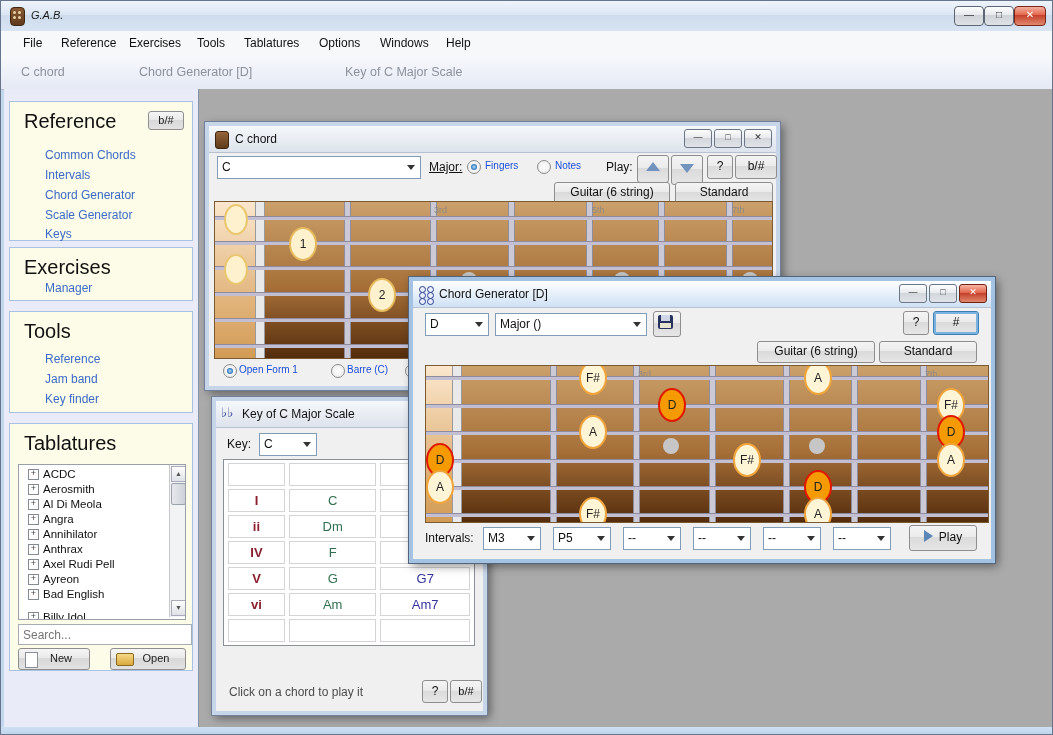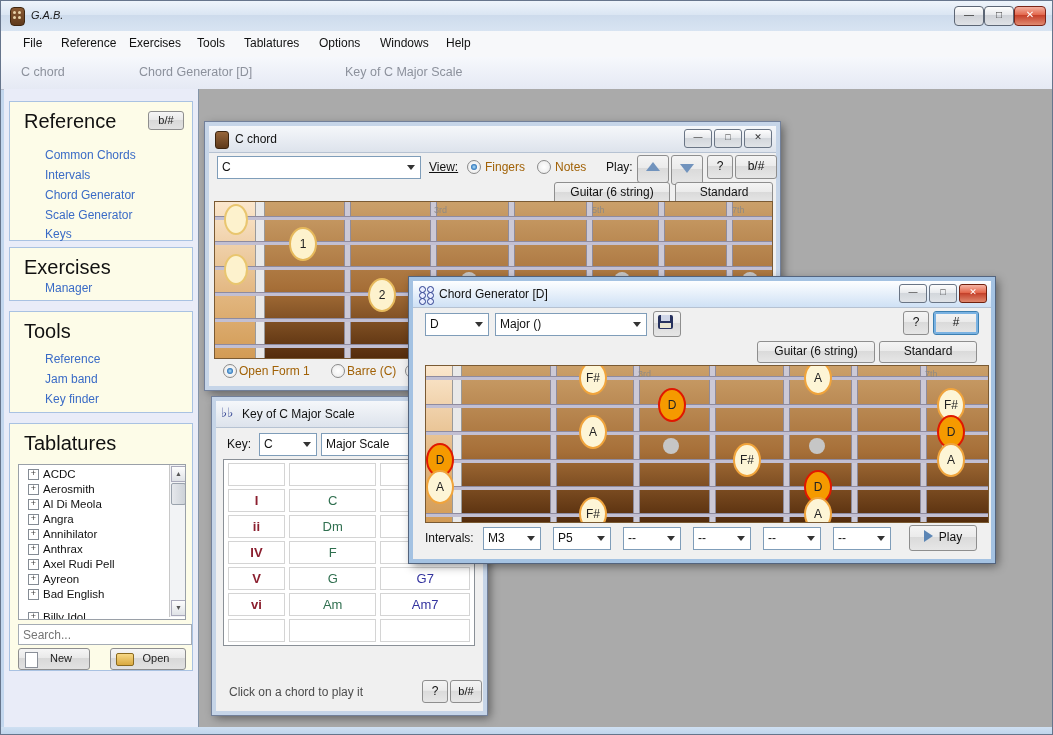--- a/index.html
+++ b/index.html
@@ -47,21 +47,21 @@
   .btn{position:absolute;font-size:12px;color:#111;text-align:center;
     background:linear-gradient(180deg,#f4f4f4,#ebebeb 45%,#dadada 46%,#e6e6e6);
     border:1px solid #8e8e8e;border-radius:3px;cursor:pointer;}
   .btn.focus{box-shadow:0 0 0 2px #7ab2e2 inset;border-color:#3c7fb1;}
   .combo{position:absolute;height:21px;background:#fff;border:1px solid #7f9db9;font-size:12px;color:#111;}
   .combo .val{position:absolute;left:4px;top:3px;white-space:nowrap;overflow:hidden;}
   .combo .arr{position:absolute;right:5px;top:8px;width:0;height:0;border-left:4px solid transparent;border-right:4px solid transparent;border-top:5px solid #333;}
   .radio{position:absolute;width:12px;height:12px;border-radius:50%;border:1px solid #8a8a8a;background:radial-gradient(#fff,#e8e8e8);}
   .radio.checked::after{content:"";position:absolute;left:3px;top:3px;width:6px;height:6px;border-radius:50%;
     background:radial-gradient(#9ed1f2 10%,#2a71b8 70%);}
-  .rlabel{position:absolute;font-size:12px;color:#a16207;}
+  .rlabel{position:absolute;font-size:10px;color:#1d4ed8;}
   .flabel{position:absolute;font-size:12px;color:#111;}
   
   .cw{position:absolute;background:#f0f0f0;box-shadow:3px 3px 9px rgba(0,0,0,.45);}
   .cw.inactive{border:4px solid #c6d5e8;outline:1px solid #72809a;}
   .cw.active{border:4px solid #a4c2e2;outline:1px solid #53647e;}
   .ctitle{position:absolute;left:0;top:0;right:0;height:26px;border-bottom:1px solid #b6c2d2;}
   .cw.inactive .ctitle{background:linear-gradient(180deg,#f5f7fa,#dde3ec);}
   .cw.active .ctitle{background:linear-gradient(180deg,#fdfeff,#cfe1f5);}
   .ctitle .txt{position:absolute;left:26px;top:6px;font-size:12px;color:#111;white-space:nowrap;}
   .cbtn{position:absolute;top:3px;width:26px;height:17px;border:1px solid #6a7585;border-radius:3px;
@@ -233,21 +233,21 @@
       <span class="txt">C chord</span>
       <div class="cbtn" style="right:64px">—</div>
       <div class="cbtn" style="right:34px">□</div>
       <div class="cbtn" style="right:4px">✕</div>
     </div>
 
     <div class="combo" style="left:8px;top:30px;width:202px">
       <span class="val">C</span>
         <span class="arr"></span>
     </div>
-    <span class="flabel" style="left:220px;top:34px;text-decoration:underline">View:</span>
+    <span class="flabel" style="left:220px;top:34px;text-decoration:underline">Major:</span>
     <div class="radio checked" style="left:258px;top:34px"></div>
     <span class="rlabel" style="left:276px;top:34px">Fingers</span>
     <div class="radio" style="left:328px;top:34px"></div>
     <span class="rlabel" style="left:346px;top:34px">Notes</span>
     <span class="flabel" style="left:397px;top:34px">Play:</span>
     <div class="btn" style="left:428px;top:29px;width:30px;height:22px;padding-top:4px"><span class="tri-up"></span></div>
     <div class="btn" style="left:462px;top:29px;width:30px;height:22px;padding-top:6px"><span class="tri-down"></span></div>
     <div class="btn" style="left:498px;top:29px;width:24px;height:22px;line-height:21px">?</div>
     <div class="btn" style="left:526px;top:29px;width:40px;height:22px;line-height:21px">b/#</div>
     <div class="btn" style="left:345px;top:56px;width:114px;height:20px;line-height:19px">Guitar (6 string)</div>
@@ -288,24 +288,20 @@
   </div>
 
   <div class="cw inactive" style="left:211px;top:396px;width:267px;height:310px">
     <div class="ctitle">
       <span class="bbicon">♭♭</span>
       <span class="txt">Key of C Major Scale</span>
     </div>
     <span class="flabel" style="left:11px;top:36px">Key:</span>
     <div class="combo" style="left:43px;top:32px;width:56px">
       <span class="val">C</span>
-        <span class="arr"></span>
-    </div>
-    <div class="combo" style="left:105px;top:32px;width:138px">
-      <span class="val">Major Scale</span>
         <span class="arr"></span>
     </div>
 
     <table id="key-table" style="left:7px;top:58px;width:252px">
       <tbody>
           <tr>
             <td class="numeral"></td>
             <td class="chord"></td>
             <td class="seventh"></td>
           </tr>

